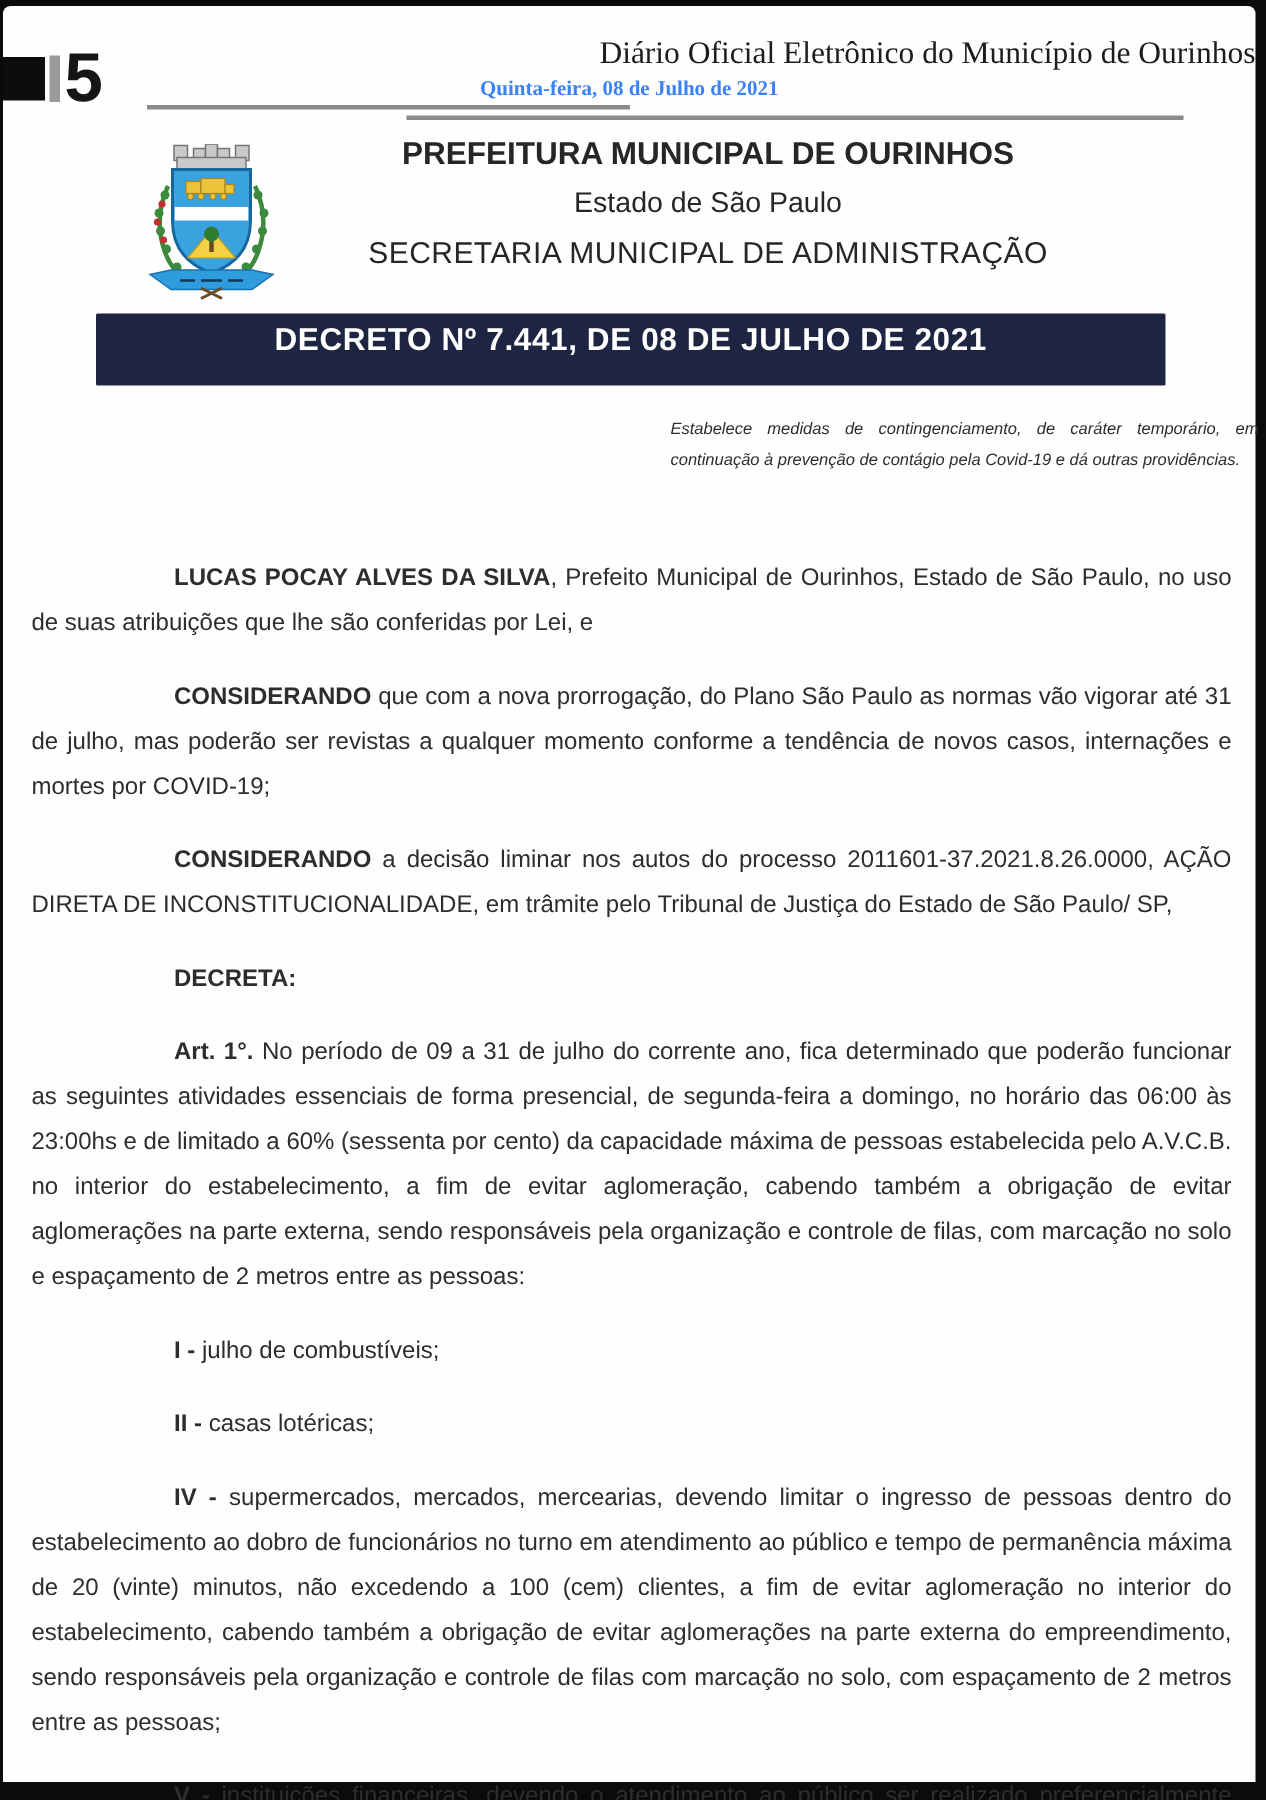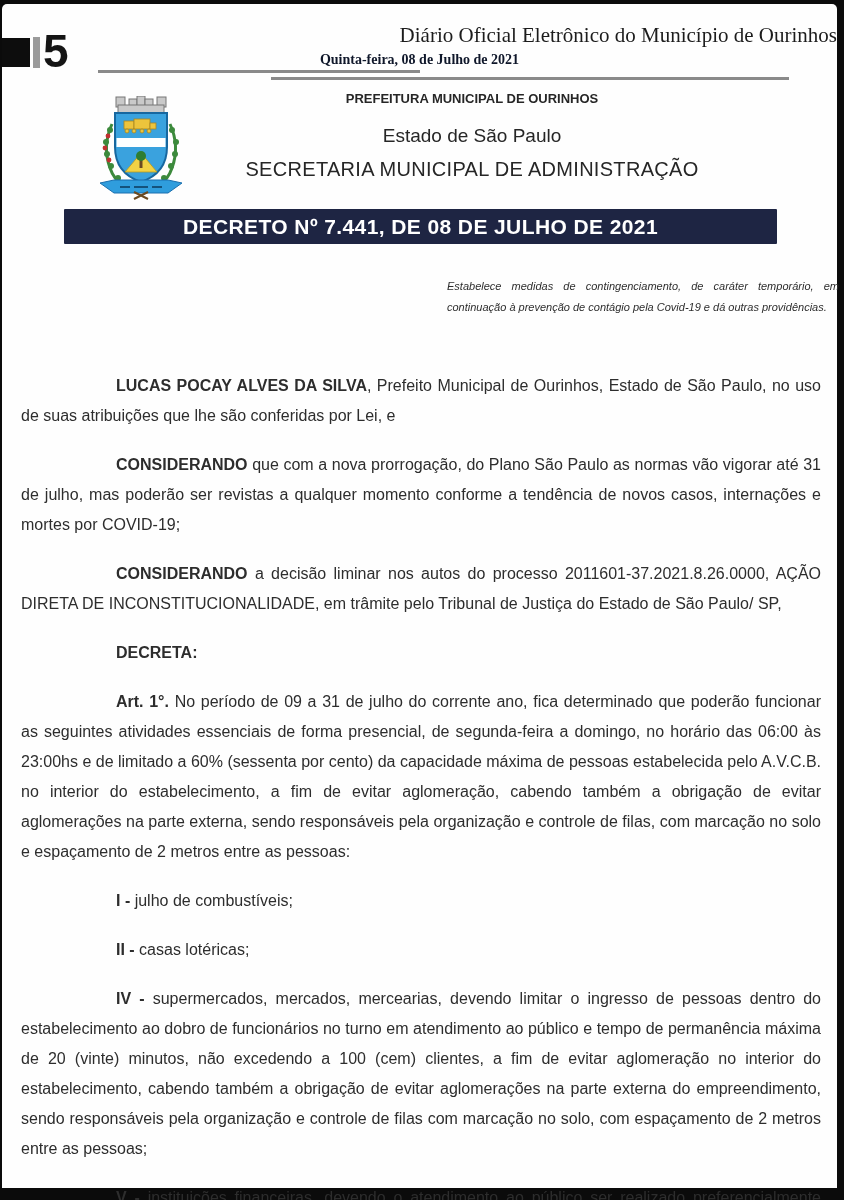--- a/index.html
+++ b/index.html
@@ -33,21 +33,21 @@
   }
   .masthead-date {
     position: absolute;
     top: 48px;
     left: 0;
     width: 100%;
     text-align: center;
     font-family: "Liberation Serif", serif;
     font-size: 14px;
     font-weight: 600;
-    color: #0f172a;
+    color: #3b82f6;
   }
   .rule {
     position: absolute;
     height: 3px;
     background: #8a8a8a;
   }
   .rule1 { left: 96px;  top: 66px; width: 322px; }
   .rule2 { left: 269px; top: 73px; width: 518px; }
 
   .pageno-black {
@@ -77,28 +77,28 @@
     width: 94px; height: 104px;
   }
 
   .org-line {
     position: absolute;
     left: 120px;
     width: 700px;
     text-align: center;
     color: #262626;
   }
-  .org1 { top: 87px;  font-size: 13px; font-weight: 700; }
+  .org1 { top: 87px;  font-size: 21px; font-weight: 700; }
   .org2 { top: 121px; font-size: 19px; font-weight: 400; }
   .org3 { top: 154px; font-size: 20px; font-weight: 400; letter-spacing: 0.3px; }
 
   .banner {
     position: absolute;
     left: 62px; top: 205px;
-    width: 713px; height: 35px;
+    width: 713px; height: 48px;
     line-height: 35px;
     text-align: center;
     color: #ffffff;
     font-size: 21px;
     font-weight: 700;
     letter-spacing: 0.4px;
     border-radius: 1px;
   }
 
   .summary {

